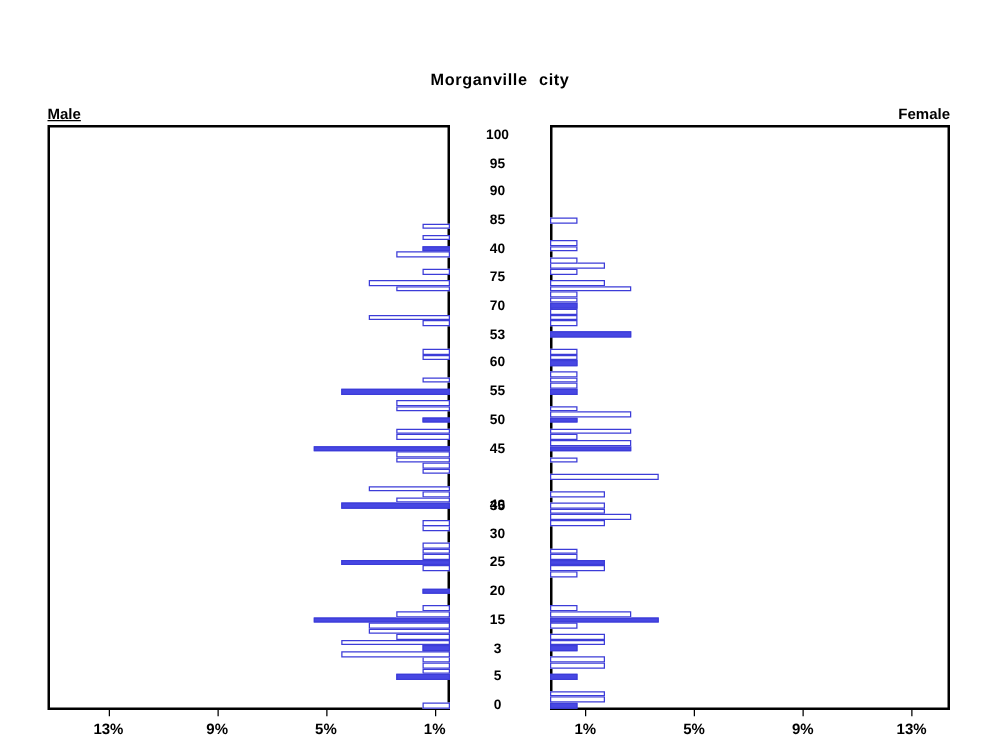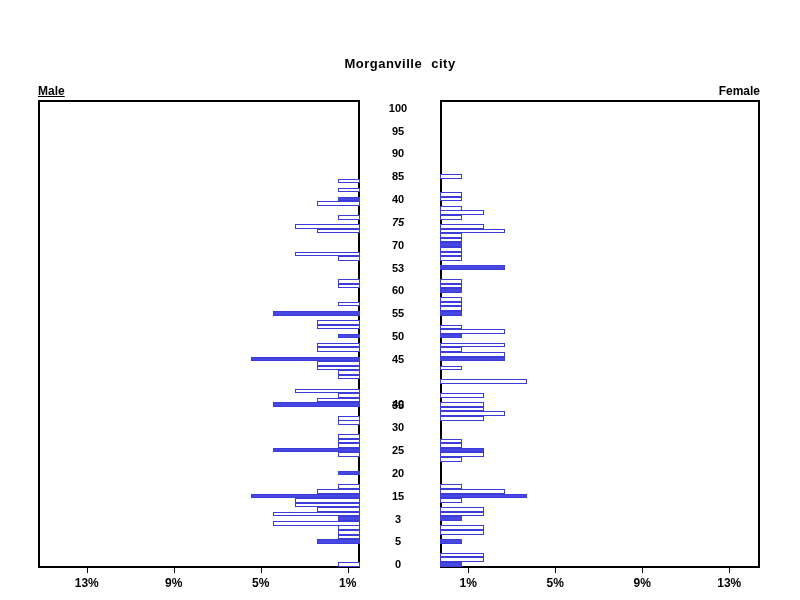--- a/index.html
+++ b/index.html
@@ -168,21 +168,21 @@
       <div class="age-label" style="left: 378px; top: 450.175px;">25</div>
       <div class="age-label" style="left: 378px; top: 427.35px;">30</div>
       <div class="age-label" style="left: 378px; top: 404.525px;">35</div>
       <div class="age-label" style="left: 378px; top: 404px;">40</div>
       <div class="age-label" style="left: 378px; top: 358.875px;">45</div>
       <div class="age-label" style="left: 378px; top: 336.05px;">50</div>
       <div class="age-label" style="left: 378px; top: 313.225px;">55</div>
       <div class="age-label" style="left: 378px; top: 290.4px;">60</div>
       <div class="age-label" style="left: 378px; top: 267.575px;">53</div>
       <div class="age-label" style="left: 378px; top: 244.75px;">70</div>
-      <div class="age-label" style="left: 378px; top: 221.925px; font-style: italic;">75</div>
+      <div class="age-label" style="left: 378px; top: 221.925px;">75</div>
       <div class="age-label" style="left: 378px; top: 199.1px;">40</div>
       <div class="age-label" style="left: 378px; top: 176.275px;">85</div>
       <div class="age-label" style="left: 378px; top: 153.45px;">90</div>
       <div class="age-label" style="left: 378px; top: 130.625px;">95</div>
       <div class="age-label" style="left: 378px; top: 107.8px;">100</div>
     </div>
   <div id="pct-axis-layer">
       <div class="tick" style="left: 347.75px;"></div>
       <div class="pct-label" style="left: 347.75px;">1%</div>
       <div class="tick" style="left: 468.25px;"></div>

